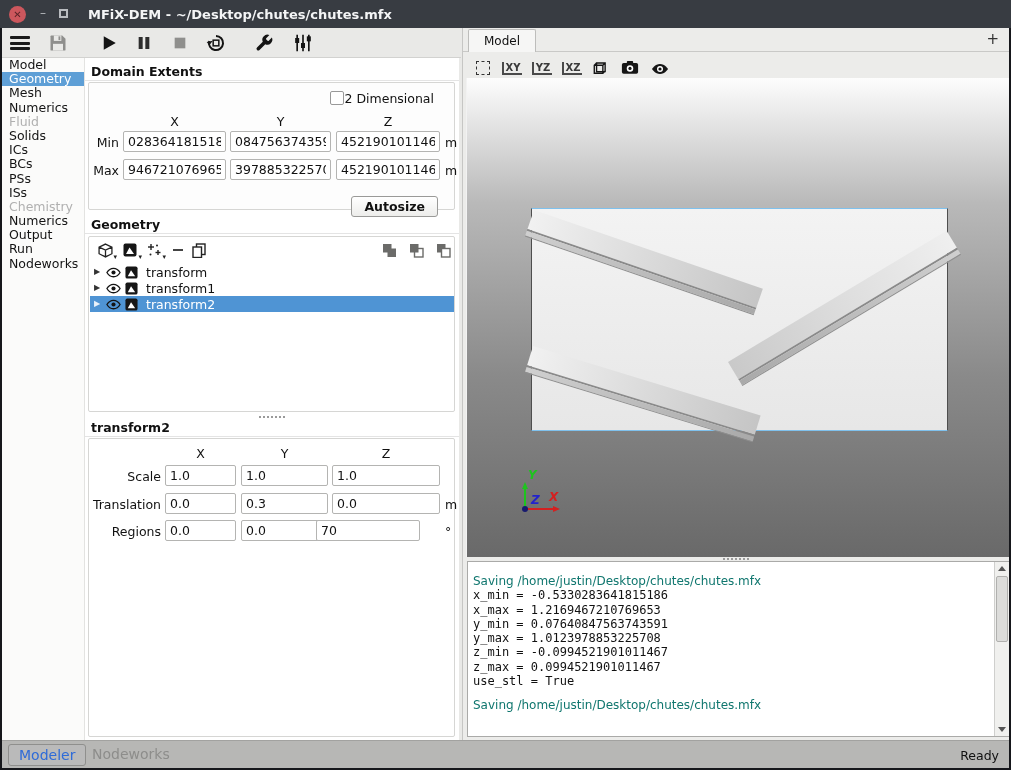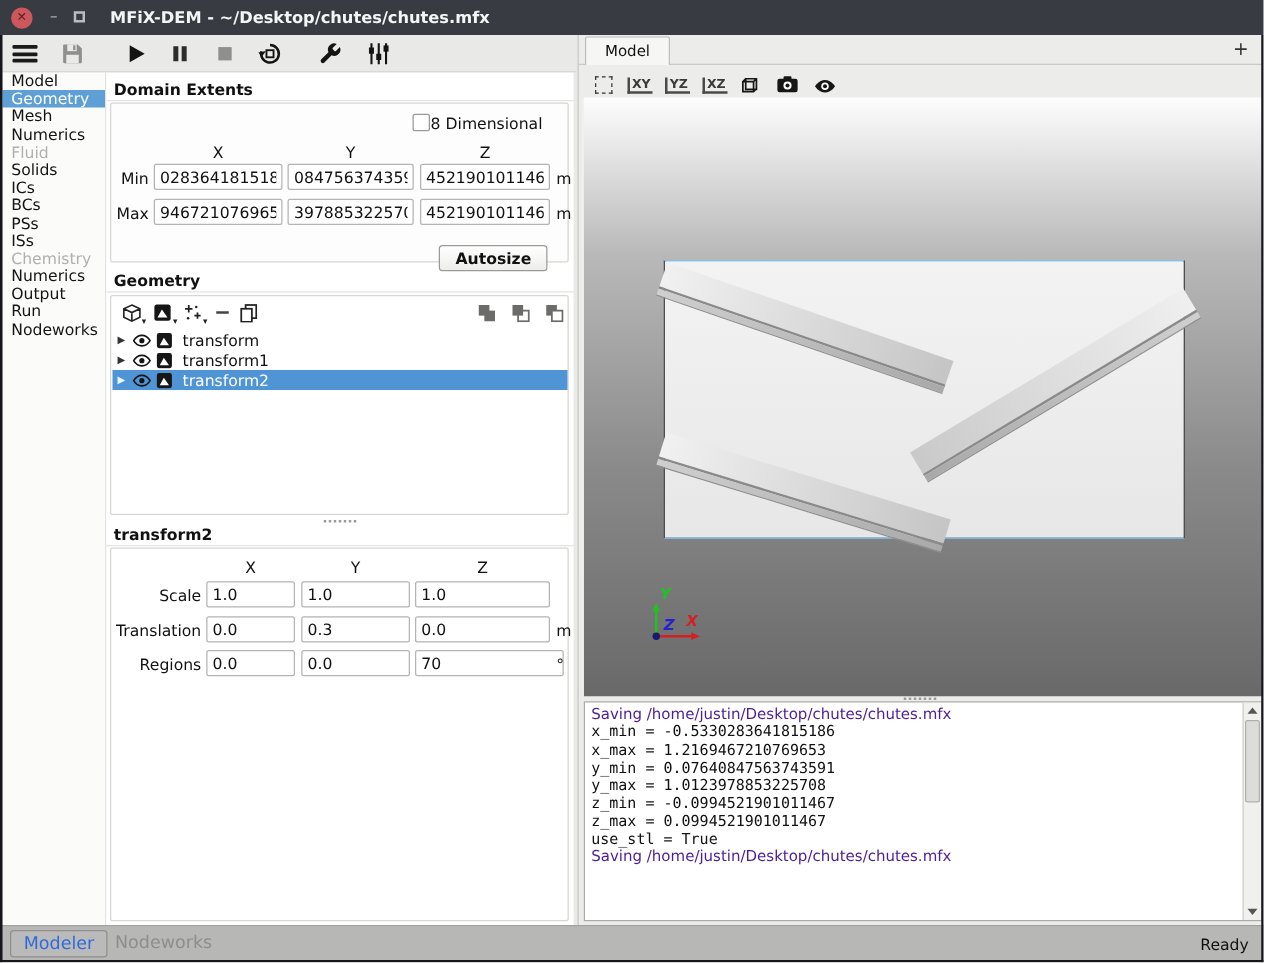--- a/index.html
+++ b/index.html
@@ -81,21 +81,21 @@
   .chute.rev .body { background:linear-gradient(to right,#c9c9c9 0%,#ddd 50%,#efefef 100%); }
   .chute .l1 { height:2px; background:#8a8a8a; }
   .chute .wall { height:5px; background:linear-gradient(to right,#cfcfcf,#a9a9a9); }
   .chute.rev .wall { background:linear-gradient(to right,#a9a9a9,#cfcfcf); }
   .chute .l2 { height:1px; background:#8f8f8f; }
 
   
   .hsplit { position:absolute; left:0; right:0; top:529px; height:4px; display:flex; align-items:center; justify-content:center; }
   .console { position:absolute; left:4px; top:533px; width:543px; height:176px; background:#fff; border:1px solid #aaaaa8; overflow:hidden; }
   .cline { padding-left:5px; line-height:14.3px; white-space:pre; }
-  .cline.info { font-family:"DejaVu Sans","Liberation Sans",sans-serif; font-size:12px; color:#4c1d95; }
+  .cline.info { font-family:"DejaVu Sans","Liberation Sans",sans-serif; font-size:12px; color:#0f766e;margin-top:10px; }
   .cline.kv { font-family:"DejaVu Sans Mono","Liberation Mono",monospace; font-size:12px; color:#111; }
   .scrollbar { position:absolute; right:0; top:0; bottom:0; width:15px; background:#f0f0ee; border-left:1px solid #cfcfcd; }
   .sb-up,.sb-down { position:absolute; left:0; width:14px; height:13px; display:flex; align-items:center; justify-content:center; }
   .sb-up { top:0; } .sb-down { bottom:0; }
   .tri-up { width:0; height:0; border-left:4px solid transparent; border-right:4px solid transparent; border-bottom:5px solid #555; }
   .tri-down { width:0; height:0; border-left:4px solid transparent; border-right:4px solid transparent; border-top:5px solid #555; }
   .sb-thumb { position:absolute; left:1px; top:14px; width:12px; height:66px; background:#dcdcda; border:1px solid #b0b0ae; border-radius:2px; }
 
   
   .statusbar { position:absolute; left:0; bottom:2px; width:1011px; height:28px; background:#b7b7b5; border-top:1px solid #a2a2a0; }
@@ -198,21 +198,21 @@
     <div class="nav-item">Run</div>
     <div class="nav-item">Nodeworks</div>
   </div>
 
   <div class="content">
 
     <div class="sec-head" style="top:6px">Domain Extents</div>
     <div class="sec-rule" style="top:22px"></div>
     <div class="group" style="top:24px; height:128px;">
       <div class="checkbox" style="right:110px; top:8px;"></div>
-      <div class="cb-label" style="right:20px; top:8px;">8 Dimensional</div>
+      <div class="cb-label" style="right:20px; top:8px;">2 Dimensional</div>
       <div class="col-h" style="left:34px; top:31px; width:103px;">X</div>
       <div class="col-h" style="left:141px; top:31px; width:101px;">Y</div>
       <div class="col-h" style="left:247px; top:31px; width:104px;">Z</div>
 
       <div class="row-lab" style="left:2px; top:52px; width:28px;">Min</div>
       <input class="field" style="left: 34px; top: 48px; width: 103px;" value="0283641815186">
       <input class="field" style="left: 141px; top: 48px; width: 101px;" value="0847563743591">
       <input class="field" style="left: 247px; top: 48px; width: 104px;" value="4521901011467">
       <div class="unit" style="left:356px; top:52px;">m</div>
 
@@ -356,21 +356,21 @@
 
       <div class="row-lab" style="left:0px; top:58px; width:72px;">Translation</div>
       <input class="field" style="left: 76px; top: 54px; width: 71px;" value="0.0">
       <input class="field" style="left: 152px; top: 54px; width: 87px;" value="0.3">
       <input class="field" style="left: 243px; top: 54px; width: 108px;" value="0.0">
       <div class="unit" style="left:356px; top:58px;">m</div>
 
       <div class="row-lab" style="left:0px; top:85px; width:72px;">Regions</div>
       <input class="field" style="left: 76px; top: 81px; width: 71px;" value="0.0">
       <input class="field" style="left: 152px; top: 81px; width: 87px;" value="0.0">
-      <input class="field" style="left: 243px; top: 81px; width: 119px;" value="70">
+      <input class="field" style="left: 227px; top: 81px; width: 104px;" value="70">
       <div class="unit" style="left:356px; top:85px;">°</div>
     </div>
   </div>
 
   <div class="vsplit"></div>
 
   <div class="rpanel">
     <div class="tabbar">
       <div class="tab">
           <span>Model</span>

